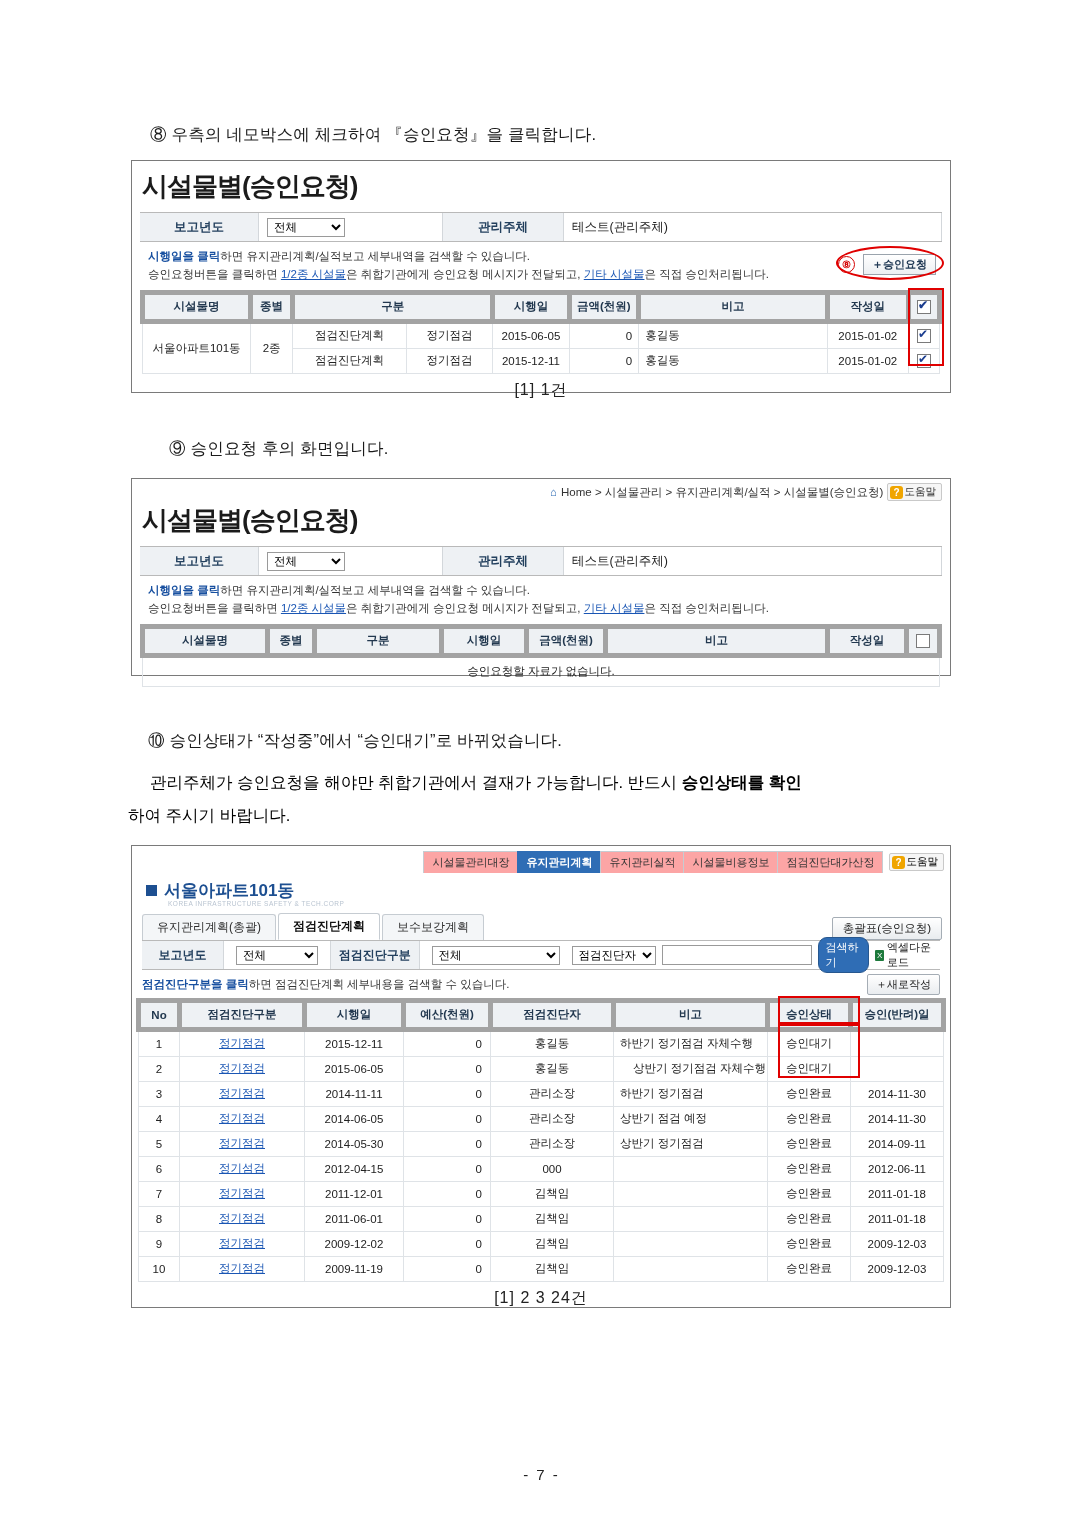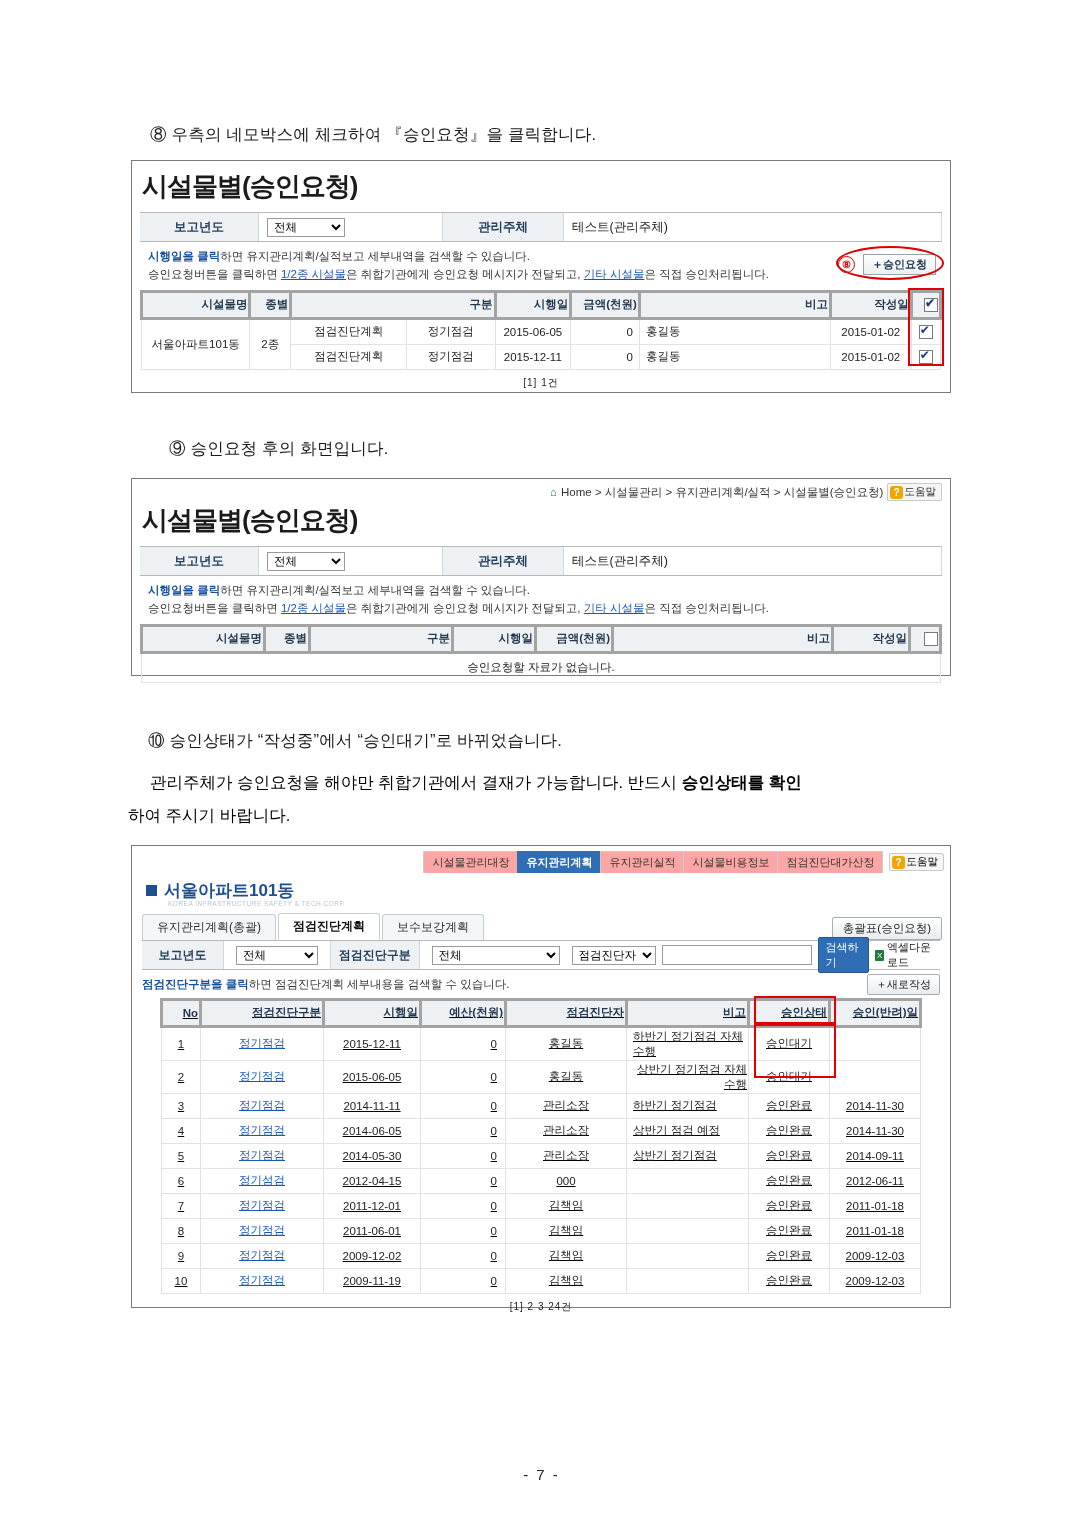--- a/index.html
+++ b/index.html
@@ -103,37 +103,36 @@
   .helptext b { color: #1850a0; }
   .link { color: #1a56b4; text-decoration: underline; }
 
   table.grid {
     border-collapse: collapse;
     width: 100%;
     font-size: 11.5px;
   }
   table.grid th {
     background: #eef1f4;
-    border: 3px solid #a3a3a3;
+    border: 5px solid #a3a3a3;
     font-weight: bold;
     color: #22384f;
     height: 22px;
     font-size: 11.5px;
-    text-align: right;
   }
   table.grid td {
     border: 1px solid #dfe3e7;
     height: 22px;
     text-align: center;
     color: #222;
     font-size: 11.5px;
   }
   .pager {
     text-align: center;
-    font-size: 10px;
+    font-size: 16px;
     padding: 6px 0 4px 0;
     color: #222;
     letter-spacing: 1px;
   }
   .btn-approve {
     display: inline-flex;
     align-items: center;
     gap: 3px;
     border: 1px solid #9aa3ac;
     background: linear-gradient(#ffffff,#eceff2);
@@ -307,21 +306,21 @@
     font-size: 11px;
     font-family: "Liberation Sans", sans-serif;
     padding: 0 3px;
   }
   .blue-btn {
     background: #2f6db5;
     color: #fff;
     font-size: 11px;
     border: 1px solid #27578f;
     padding: 2px 7px;
-    border-radius: 2px;
+    border-radius: 9px;
   }
   .excel-btn {
     display: inline-flex; align-items: center; gap: 3px;
     font-size: 11px; color: #222;
   }
   .excel-ic {
     width: 11px; height: 11px; background: #1d7a3c; color: #fff;
     font-size: 8px; display: inline-flex; align-items: center; justify-content: center;
     border-radius: 1px;
   }
@@ -545,21 +544,21 @@
       </span>
     </div>
 
     <div style="position:relative; margin:0 10px;">
       <div class="helptext" style="padding-left:0;">
         <b>점검진단구분을 클릭</b><span>하면 점검진단계획 세부내용을 검색할 수 있습니다.</span>
       </div>
       <span class="new-btn" style="position:absolute; right:0; top:4px;">＋새로작성</span>
     </div>
 
-    <div style="margin:0 28px; position:relative;text-decoration:underline;">
+    <div style="margin:0 4px; position:relative;">
       <table class="grid">
         <thead>
           <tr>
             <th style="width:34px;">No</th>
             <th style="width:118px;">점검진단구분</th>
             <th style="width:92px;">시행일</th>
             <th style="width:80px;">예산(천원)</th>
             <th style="width:116px;">점검진단자</th>
             <th>비고</th>
             <th style="width:76px;">승인상태</th>

